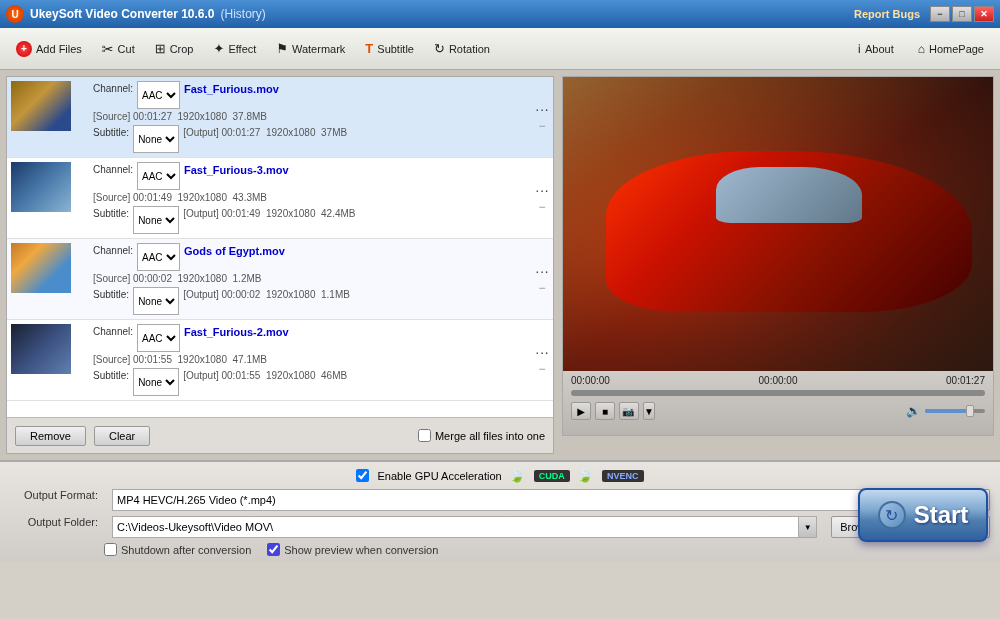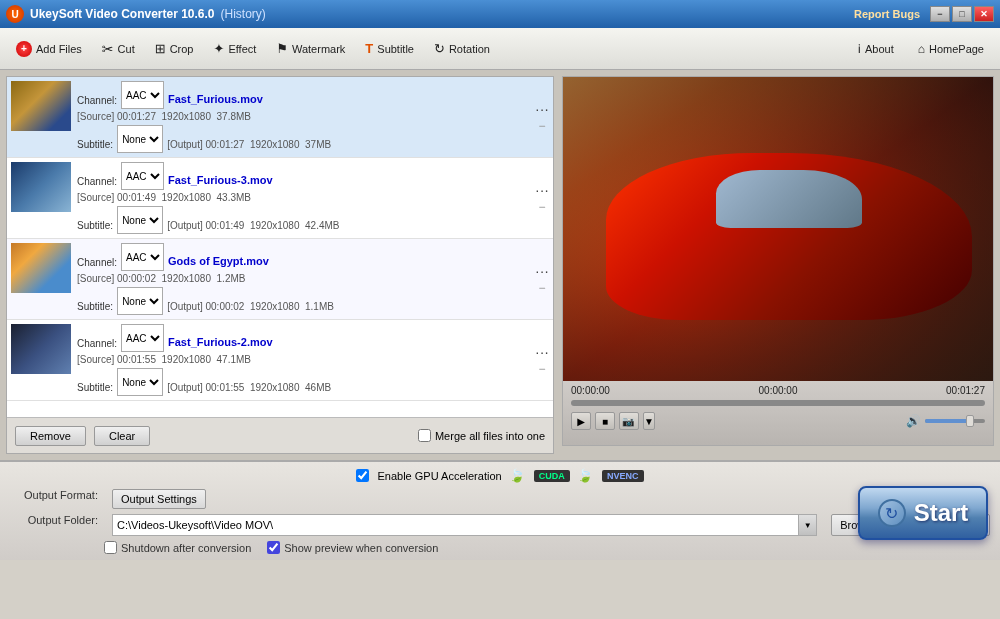--- a/index.html
+++ b/index.html
@@ -115,21 +115,21 @@
     }
     .thumb-1 { background: linear-gradient(135deg, #8b6914 0%, #c4953a 40%, #2a4a8c 80%); }
     .thumb-2 { background: linear-gradient(135deg, #1a3a6a 0%, #4a7aaa 50%, #8ab4d4 100%); }
     .thumb-3 { background: linear-gradient(135deg, #c47828 0%, #f0a840 30%, #4a8ccc 70%); }
     .thumb-4 { background: linear-gradient(135deg, #1a2030 0%, #3a5080 50%, #6080b0 100%); }
     .file-info {
       flex: 1;
       font-size: 10px;
       line-height: 1.6;
     }
-    .file-info-row { display: flex; align-items: flex-end; gap: 4px; }
+    .file-info-row { display: flex; align-items: flex-start; gap: 4px; margin-left: 16px; }
     .file-name { color: #0000cc; font-weight: bold; font-size: 11px; }
     .file-meta { color: #555; }
     .channel-select {
       height: 28px; font-size: 10px;
       border: 1px solid #aaa;
       background: white;
     }
     .file-actions { display: flex; flex-direction: column; align-items: center; justify-content: center; gap: 2px; font-size: 14px; color: #666; }
     .dots { cursor: pointer; color: #444; font-size: 14px; }
     .dash { color: #999; font-size: 12px; }
@@ -149,21 +149,21 @@
       border: 1px solid #999;
       border-radius: 2px;
       cursor: pointer;
       font-size: 11px;
     }
     .merge-checkbox { display: flex; align-items: center; gap: 4px; margin-left: auto; }
 
     
     .preview-panel {
       flex: 1;
-      margin: 6px 6px 14px 4px;
+      margin: 6px 6px 24px 4px;
       display: flex;
       flex-direction: column;
       border: 1px solid #aaa;
     }
     .preview-video {
       flex: 1;
       background: #1a1a1a;
       position: relative;
       overflow: hidden;
     }
@@ -588,20 +588,24 @@
   <div class="gpu-row">
     <input type="checkbox" checked="" style="">
     <span>Enable GPU Acceleration</span>
     <span style="font-size:13px; color:#44aa44;">🍃</span>
     <span class="gpu-badge">CUDA</span>
     <span style="font-size:13px; color:#44aa44;">🍃</span>
     <span class="gpu-badge nvenc">NVENC</span>
   </div>
   <div class="output-row">
     <span class="output-label">Output Format:</span>
+    <div class="format-wrap">
+      <input class="output-format-select" type="text" value="MP4 HEVC/H.265 Video (*.mp4)" style="">
+      <div class="format-arrow">▼</div>
+    </div>
     <button class="output-settings-btn">Output Settings</button>
   </div>
   <div class="output-row">
     <span class="output-label">Output Folder:</span>
     <div class="format-wrap">
       <input class="output-folder-input" type="text" style="flex: 1 1 0%;" value="C:\Videos-Ukeysoft\Video MOV\">
       <div class="format-arrow">▼</div>
     </div>
     <button class="browse-btn">Browse...</button>
     <button class="open-output-btn">Open Output</button>

